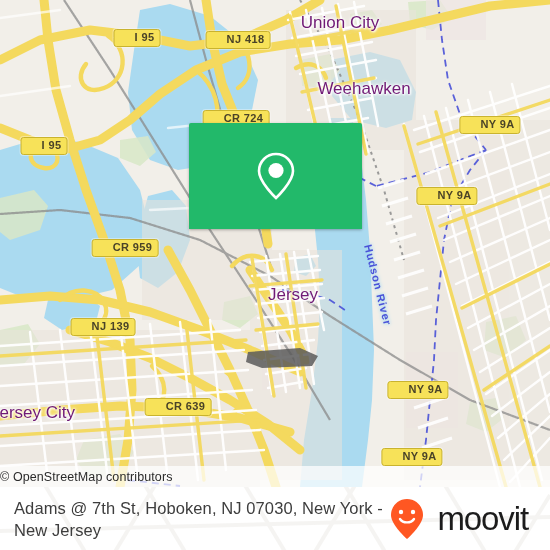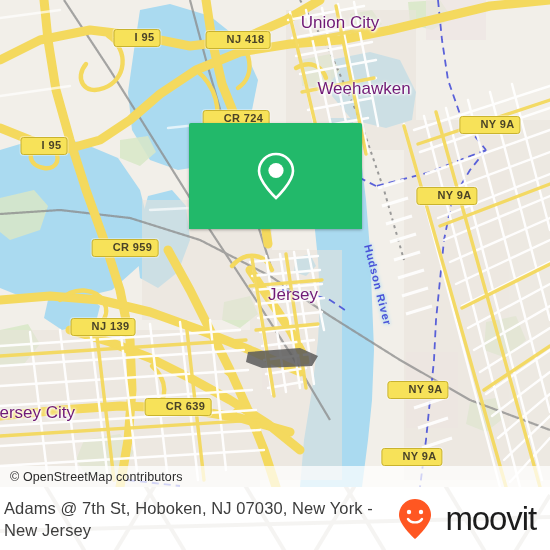--- a/index.html
+++ b/index.html
@@ -34,21 +34,21 @@
     color:#4a52d8;font-size:11px;letter-spacing:1px;white-space:nowrap;
     font-weight:600;text-shadow:0 0 3px #aadaf0,0 0 4px #aadaf0;
   }
 
   
   .osm-bar{
     position:absolute;left:0;bottom:0;width:550px;height:21px;
     background:rgba(255,255,255,.72);
     display:flex;align-items:center;
   }
-  .osm-bar span{font-size:12.5px;color:#2b2b2b;padding-left:10px;letter-spacing:.1px;}
+  .osm-bar span{font-size:12.5px;color:#2b2b2b;letter-spacing:.1px;}
 
   
   .callout{position:absolute;left:189px;top:123px;width:173px;}
   .callout-body{
     height:106px;background:#22b96a;border-radius:2px 2px 0 0;
     display:flex;align-items:center;justify-content:center;
     box-shadow:0 1px 3px rgba(0,0,0,.30);
   }
   .pin-icon{display:block;}
   .callout-foot{
@@ -65,24 +65,24 @@
   }
 
   
   .bottombar{
     position:absolute;left:0;top:487px;width:550px;height:63px;
     background:#ffffff;display:flex;align-items:center;
     justify-content:space-between;overflow:hidden;
   }
   .bb-watermark{position:absolute;left:0;top:0;width:550px;height:63px;opacity:.5;}
   .address{
-    position:relative;padding-left:4px;max-width:400px;
+    position:relative;padding-left:14px;max-width:400px;
     font-size:16.5px;line-height:22px;color:#3d3d3d;letter-spacing:.1px;
   }
-  .logo{position:relative;display:flex;align-items:center;padding-right:14px;gap:13px;}
+  .logo{position:relative;display:flex;align-items:center;padding-right:22px;gap:13px;}
   .logo-word{font-size:33px;line-height:33px;color:#1c1c1c;letter-spacing:-1.1px;font-weight:400;}
 </style>
 </head>
 <body>
 
 <div class="app">
 
   <div class="map">
 
     <svg class="map-svg" viewBox="0 0 550 487">

